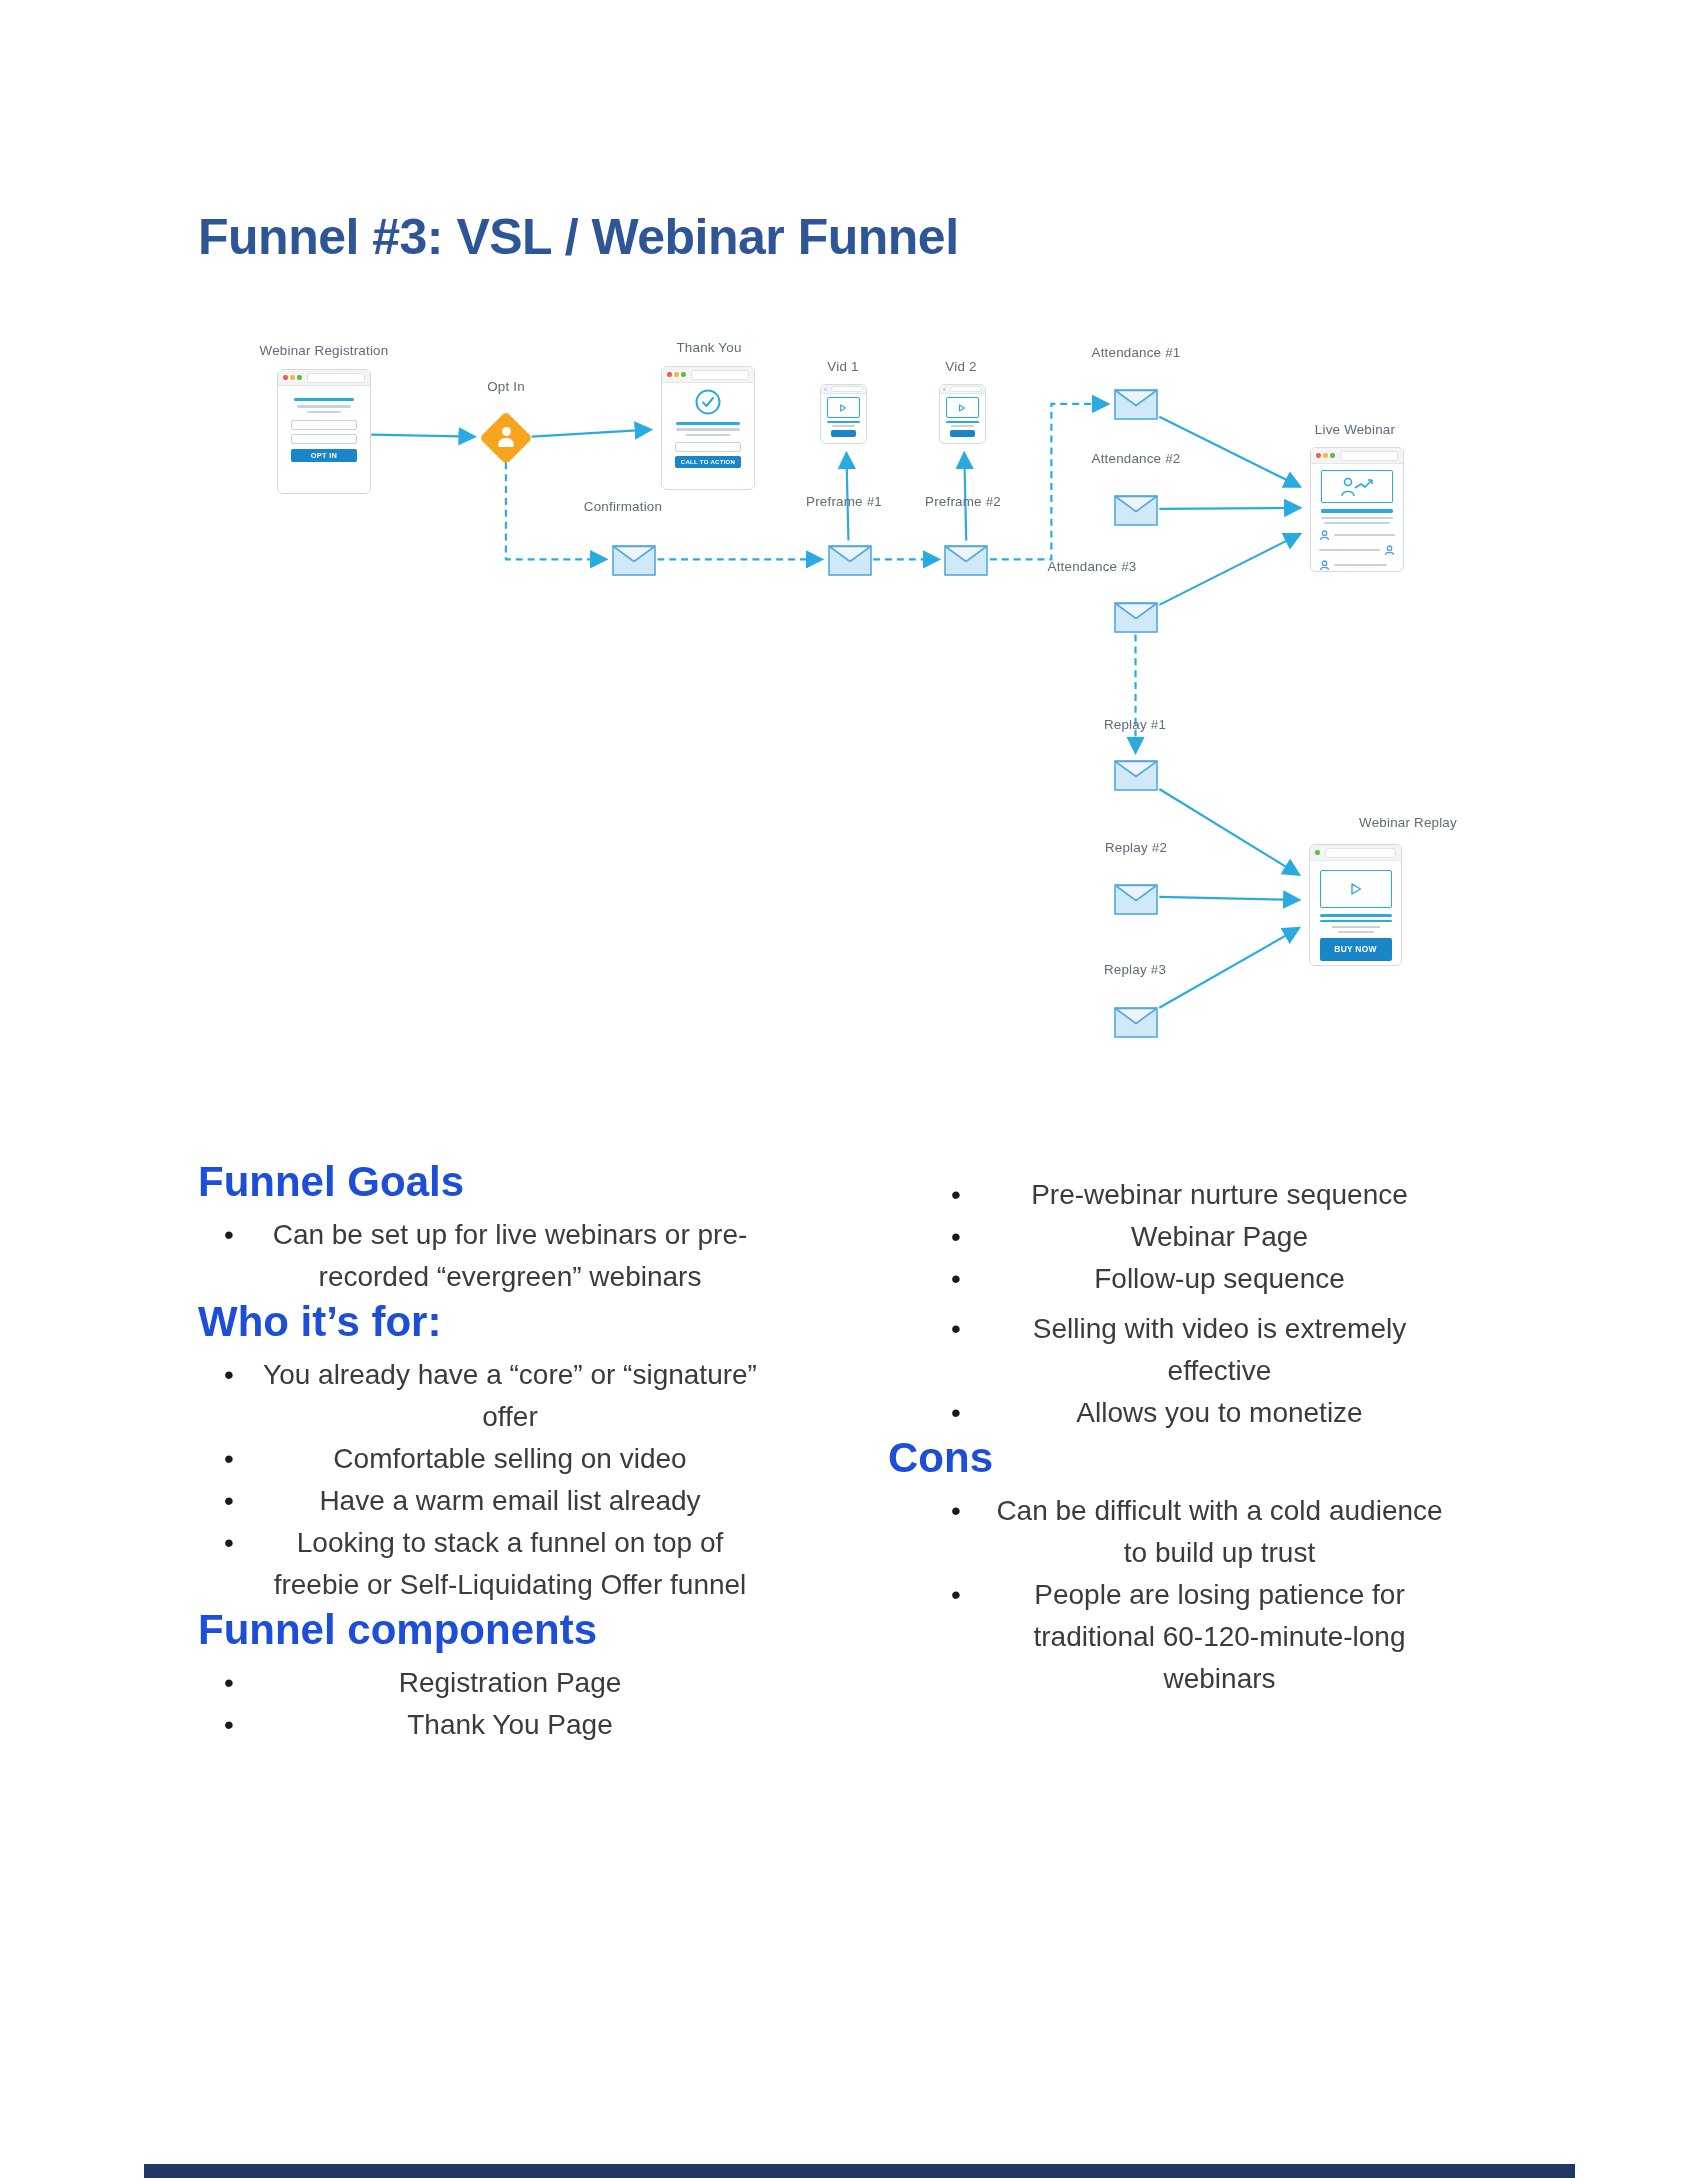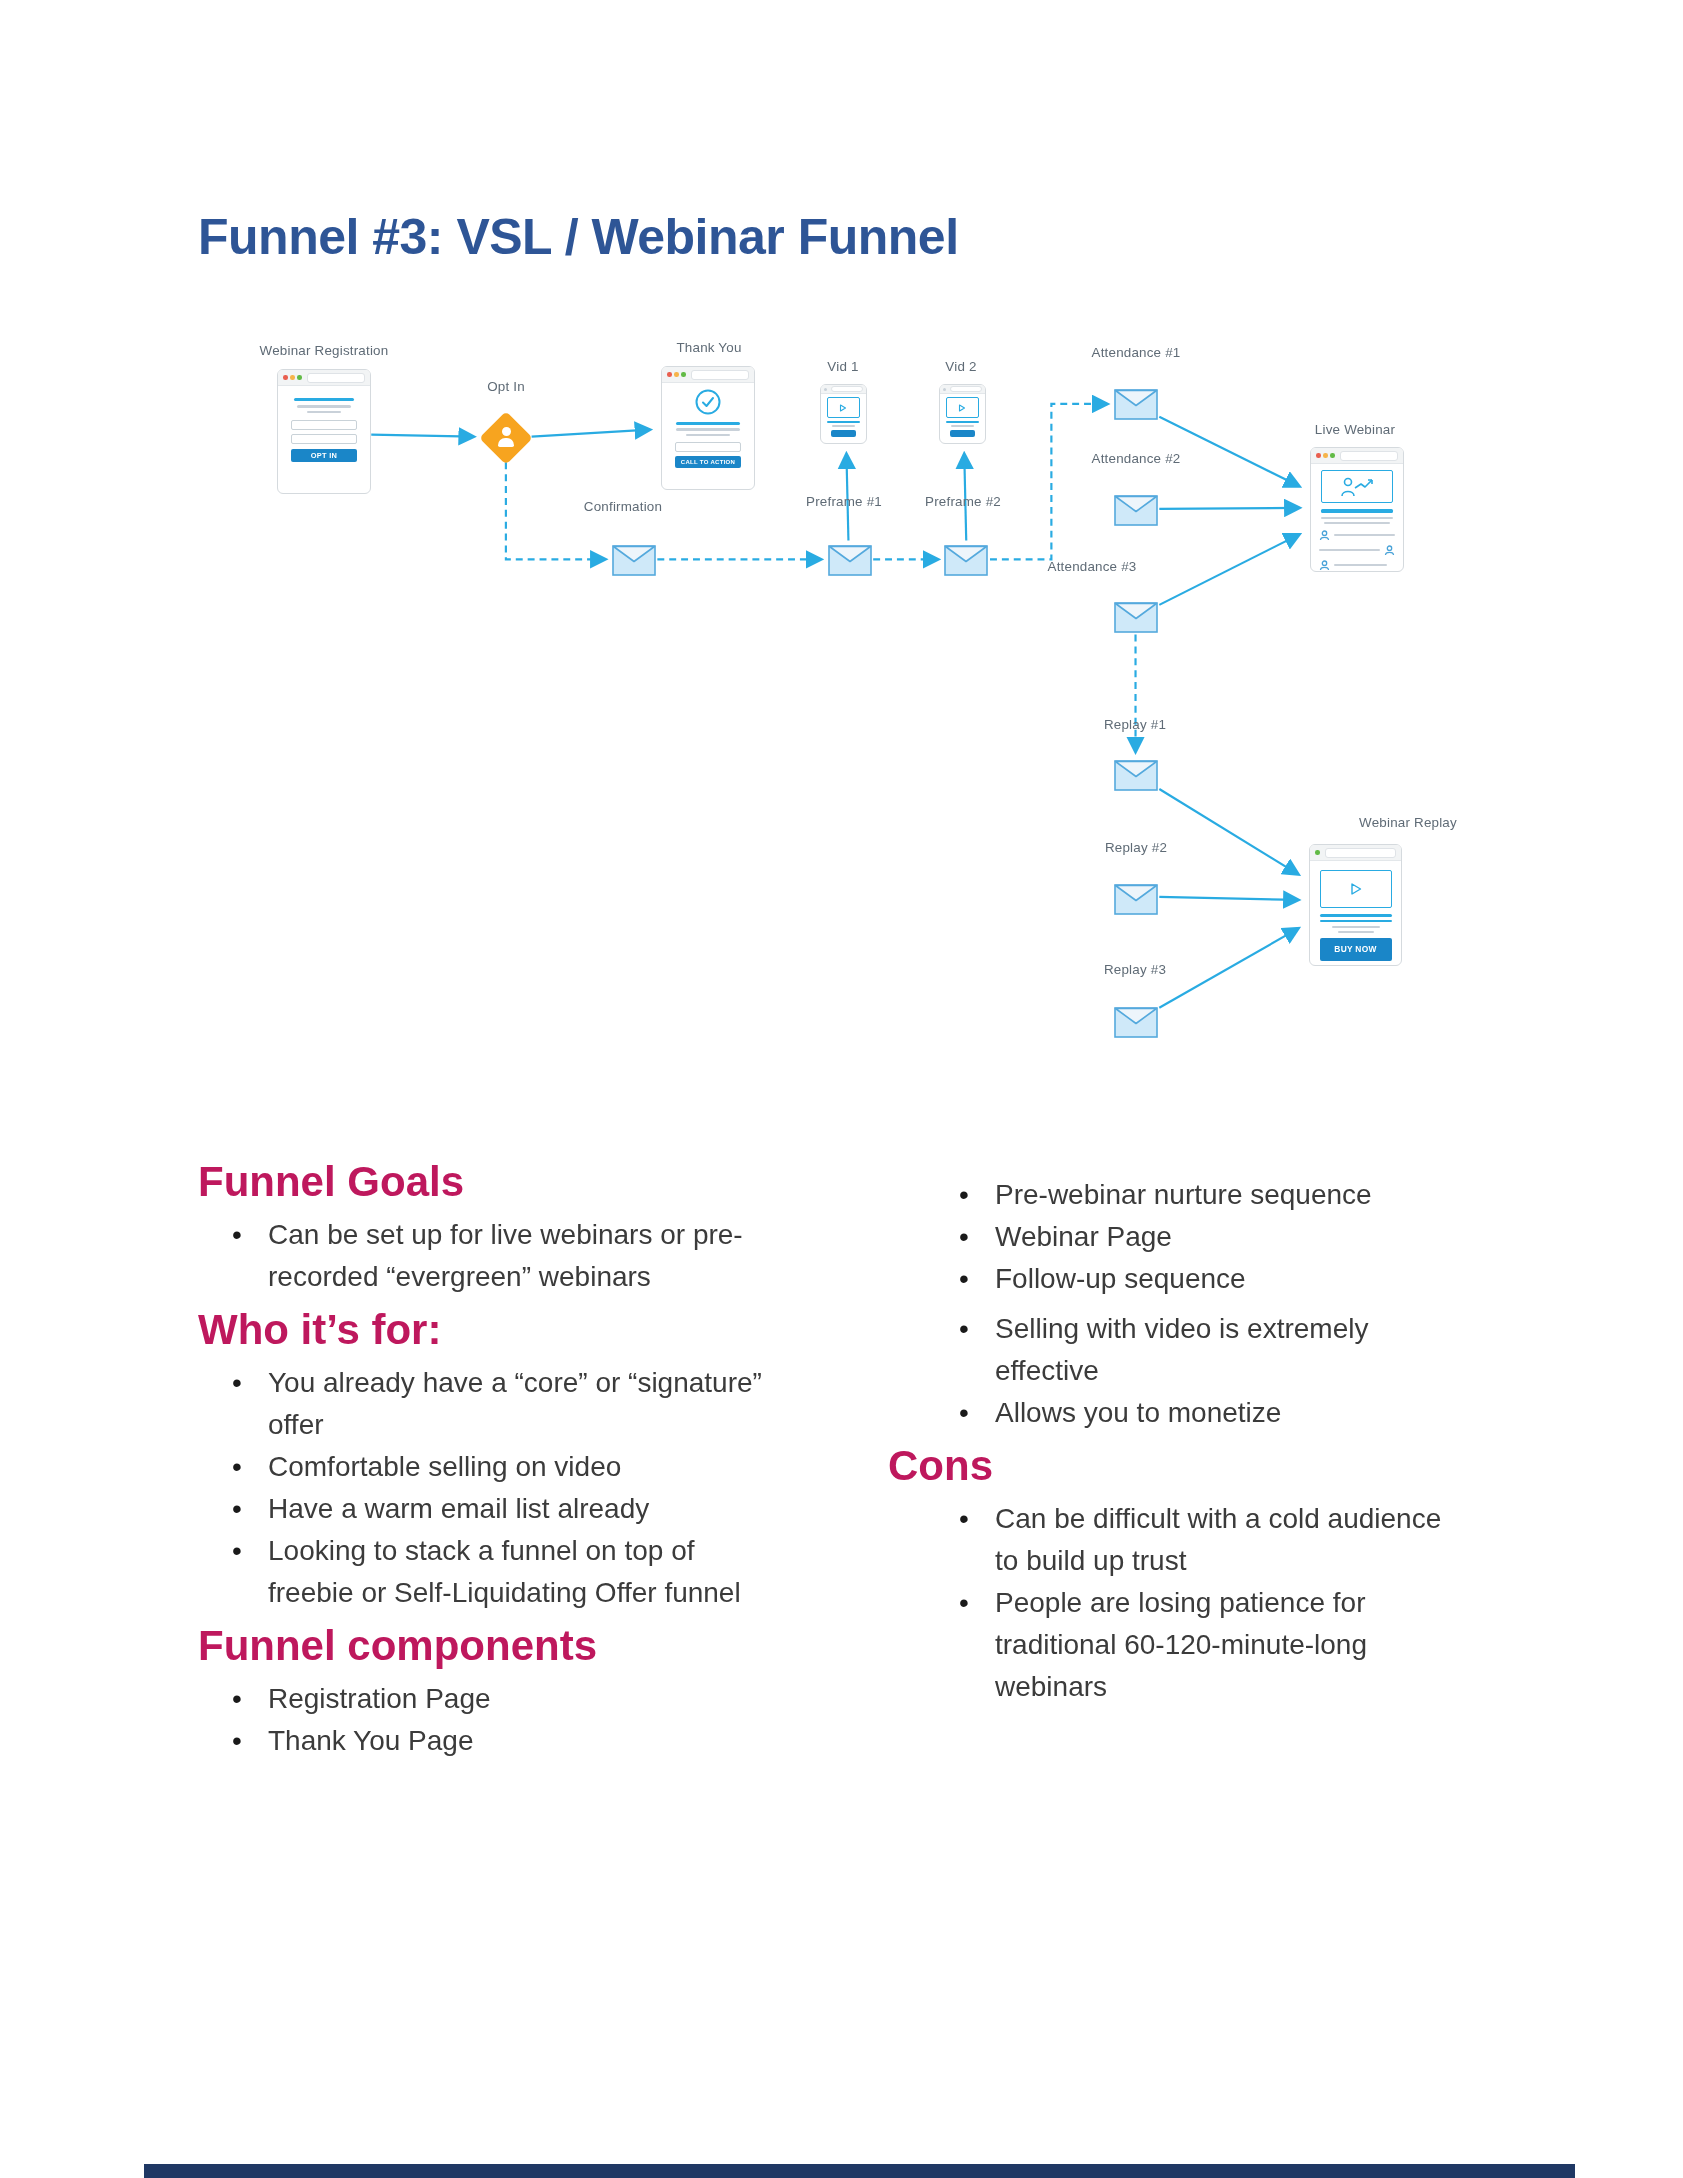--- a/index.html
+++ b/index.html
@@ -36,22 +36,22 @@
            transform:rotate(45deg);border-radius:5px;}
   .diamond-icon{position:absolute;left:487px;top:417px;width:38px;height:40px;display:flex;
                 flex-direction:column;align-items:center;justify-content:center;}
   .head{width:9px;height:9px;border-radius:50%;background:#fff;}
   .torso{width:16px;height:9px;border-radius:8px 8px 2px 2px;background:#fff;margin-top:1.5px;}
   .prow{display:flex;align-items:center;gap:4px;width:100%;}
   
   .col{position:absolute;top:1158px;}
   .col.left{left:198px;width:606px;}
   .col.right{left:888px;width:653px;}
-  .col h2{font-size:42px;font-weight:bold;color:#be185d;line-height:48px;margin:0;}
-  .col ul{list-style:none;margin:8px;padding:0 0 0 62px;}
+  .col h2{font-size:42px;font-weight:bold;color:#1d4ed8;line-height:48px;margin:0;}
+  .col ul{list-style:none;margin:0;padding:0 0 0 62px;text-align:center;}
   .col.right ul{padding-left:99px;}
   .col li{position:relative;font-size:28px;line-height:42px;color:#3b3b3b;max-width:500px;}
   .col.right li{max-width:465px;}
   .col li::before{content:"\2022";position:absolute;left:-36px;color:#1a1a1a;}
   .mt22{margin-top:22px}.mt26{margin-top:26px}.mt6{margin-top:6px}
   .ul-gap{margin-top:8px !important;}
   .footer-bar{position:absolute;left:144px;top:2164px;width:1431px;height:14px;background:#1f3864;}
 </style>
 </head>
 <body>

